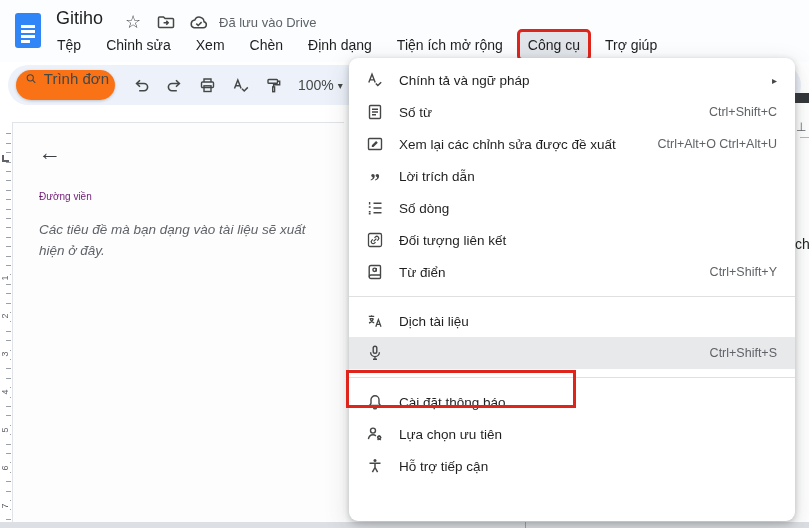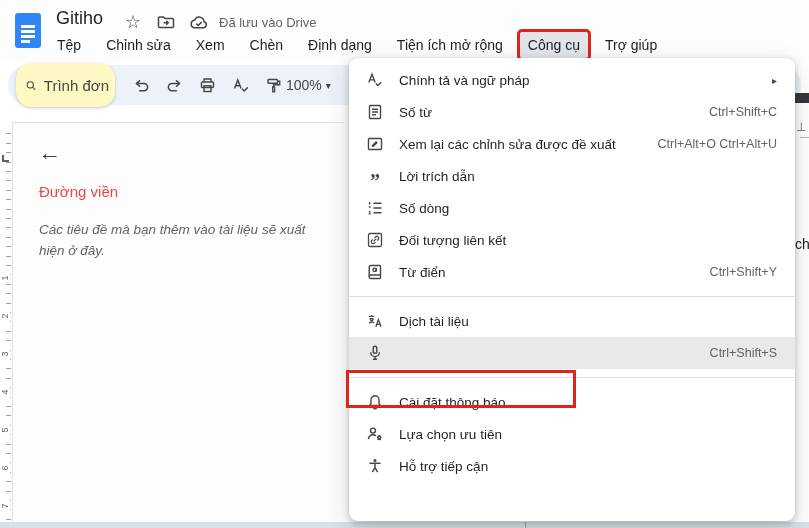--- a/index.html
+++ b/index.html
@@ -18,45 +18,45 @@
   .title-icons { position:absolute; left:122px; top:11px; display:flex; align-items:center; gap:11px; }
   .t-icon { width:22px; height:22px; display:flex; align-items:center; justify-content:center; color:#444746; }
   .star-glyph { font-size:18px; line-height:1; }
   .saved-text { font-size:13px; color:#5f6368; margin-left:-2px; }
   .menubar { position:absolute; left:49px; top:32px; display:flex; align-items:center; }
   .menubar-item { font-size:14px; color:#1f1f1f; padding:5px 8px; border-radius:4px; white-space:nowrap; margin-right:9px; }
   .menubar-item.active { background:#e1e5ea; outline:3px solid #df241b; border-radius:2px; }
 
   .toolbar { position:absolute; left:8px; top:65px; width:793px; height:40px;
     background:#edf2fa; border-radius:20px; display:flex; align-items:center; }
-  .search-pill { margin-left:8px; width:99px; height:44px; background:#fef9c3; border-radius:15px;
-    display:flex; align-items:center; padding:0 6px 0 9px; overflow:hidden;
+  .search-pill { margin-left:8px; width:99px; height:30px; background:#f97316; border-radius:15px;
+    display:flex; padding:0 6px 0 9px; overflow:hidden;
     box-shadow:0 1px 3px rgba(60,64,67,.28); flex:none; }
   .search-pill span { font-size:15px; color:#444746; margin-left:7px; white-space:nowrap; }
   .tb-btn { width:26px; height:26px; display:flex; align-items:center; justify-content:center;
     color:#444746; border-radius:4px; flex:none; }
   .tb-group { display:flex; align-items:center; gap:7px; margin-left:13px; }
-  .zoom-ctl { display:flex; align-items:center; font-size:14px; color:#444746; gap:4px; }
+  .zoom-ctl { display:flex; align-items:center; margin-left:12px; font-size:14px; color:#444746; gap:4px; }
   .caret { font-size:10px; color:#444746; }
   svg { display:block; }
 
   .content { position:absolute; left:0; top:110px; width:809px; height:412px; background:#fff; }
 
   .ruler { position:absolute; left:0; top:125px; width:12px; height:397px; }
   .ruler-ticks { position:absolute; right:1px; top:0; width:5px; height:100%;
     background:repeating-linear-gradient(to bottom, transparent 0 8.4px, #9aa0a6 8.4px 9.4px); }
   .ruler-num { position:absolute; left:-1px; width:12px; text-align:center; font-size:9px;
     color:#5f6368; transform:rotate(-90deg); background:#fff; }
   .ruler-marker { position:absolute; left:2px; top:30px; width:7px; height:7px;
     border-left:2px solid #5f6368; border-bottom:2px solid #5f6368; background:#fff; }
 
   .outline-panel { position:absolute; left:12px; top:122px; width:332px; height:400px;
     background:#fdfdfe; border-top:1px solid #e0e3e7; border-left:1px solid #e0e3e7; }
   .back-arrow { position:absolute; left:25px; top:18px; font-size:23px; color:#3c4043; line-height:1; }
-  .panel-title { position:absolute; left:26px; top:60px; font-size:15px; color:#ef4444; }
+  .panel-title { position:absolute; left:26px; top:68px; font-size:10px; color:#701a75; }
   .panel-hint { position:absolute; left:26px; top:97px; width:268px; font-style:italic;
     font-size:13.5px; line-height:1.55; color:#5f6368; }
 
   .doc-frag-bar { position:absolute; left:795px; top:93px; width:14px; height:10px; background:#333639; }
   .doc-frag-marker { position:absolute; left:796px; top:120px; font-size:12px; color:#5f6368; }
   .doc-frag-line { position:absolute; left:800px; top:137px; width:9px; height:1px; background:#b5b9bd; }
   .doc-frag-text { position:absolute; left:795px; top:236px; font-size:14px; color:#202124; }
   .bottom-strip { position:absolute; left:0; top:522px; width:809px; height:6px; background:#dcdfe3; }
   .page-edge-line { position:absolute; left:525px; top:522px; width:1px; height:6px; background:#9aa0a6; }
 
@@ -169,21 +169,21 @@
   <span class="ruler-num" style="top:224px">3</span>
   <span class="ruler-num" style="top:262px">4</span>
   <span class="ruler-num" style="top:300px">5</span>
   <span class="ruler-num" style="top:338px">6</span>
   <span class="ruler-num" style="top:376px">7</span>
 </div>
 
 <div class="outline-panel">
   <div class="back-arrow">←</div>
   <div class="panel-title">Đường viền</div>
-  <div class="panel-hint">Các tiêu đề mà bạn thêm vào tài liệu sẽ xuất hiện ở đây.</div>
+  <div class="panel-hint">Các tiêu đề mà bạn dạng vào tài liệu sẽ xuất hiện ở đây.</div>
 </div>
 
 <div class="doc-frag-bar"></div>
 <div class="doc-frag-marker">⊥</div>
 <div class="doc-frag-line"></div>
 <div class="doc-frag-text">ch</div>
 <div class="bottom-strip"></div>
 <div class="page-edge-line"></div>
 
 <div class="tools-menu">

